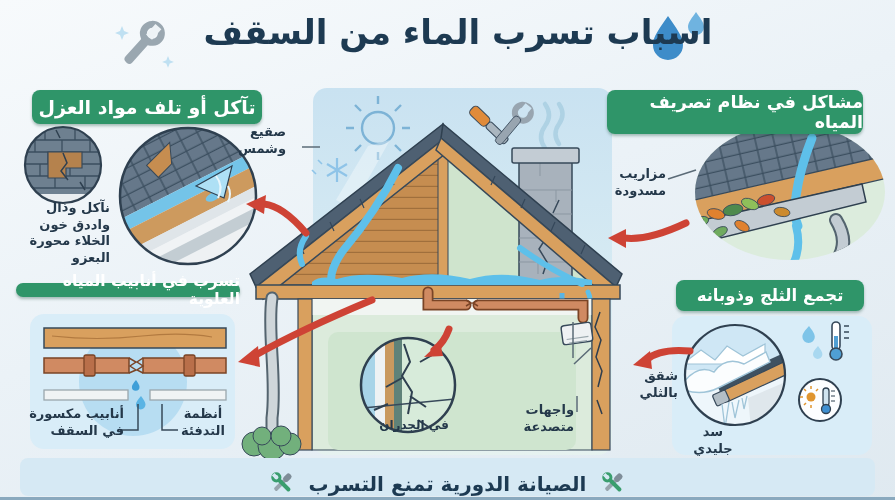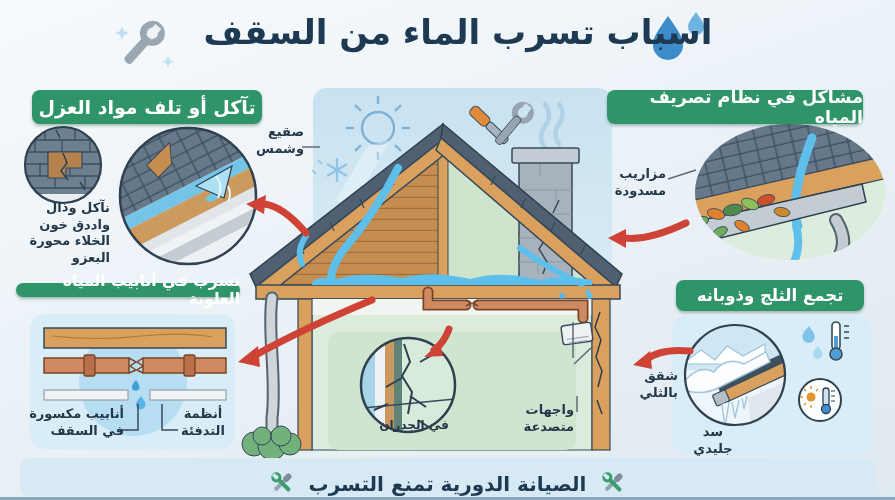--- a/index.html
+++ b/index.html
@@ -15,21 +15,21 @@
   .illus{position:absolute;left:0;top:0;z-index:2;pointer-events:none;}
   .txt{position:absolute;z-index:3;color:#24384a;font-weight:bold;
     font-size:13px;line-height:1.28;white-space:pre-line;direction:rtl;}
   .title{position:absolute;left:150px;right:170px;top:12px;z-index:3;text-align:center;
     font-size:34px;font-weight:bold;color:#1d3a52;direction:rtl;letter-spacing:0;}
   .banner{position:absolute;z-index:3;background:#2f9569;color:#ffffff;border-radius:8px;
     display:flex;align-items:center;justify-content:center;font-weight:bold;direction:rtl;
     box-shadow:0 2px 3px rgba(25,80,60,.35);}
   .b1{left:32px;top:90px;width:230px;height:34px;font-size:19px;}
   .b2{left:16px;top:283px;width:224px;height:14px;font-size:15.5px;}
-  .b3{left:607px;top:90px;width:256px;height:34px;font-size:17.5px;}
+  .b3{left:607px;top:90px;width:256px;height:44px;font-size:17.5px;}
   .b4{left:676px;top:280px;width:188px;height:31px;font-size:16.5px;}
   .footer-bar{position:absolute;left:20px;top:458px;width:855px;height:38px;z-index:3;
     background:#d6e9f4;border-radius:8px;display:flex;align-items:flex-end;justify-content:center;
     gap:14px;direction:rtl;}
   .footer-bar .ft{font-size:20px;font-weight:bold;color:#1d3a52;direction:rtl;}
   .bottom-strip{position:absolute;left:0;top:497px;width:895px;height:3px;background:#8aa9be;z-index:4;}
   .ar{text-align:right;}
   .ac{text-align:center;}
 </style>
 </head>
@@ -306,21 +306,21 @@
     </g>
   </svg>
 
   <div class="title">اسباب تسرب الماء من السقف</div>
 
   <div class="banner b1">تآكل أو تلف مواد العزل</div>
   <div class="banner b2">تسرب في أنابيب المياه العلوية</div>
   <div class="banner b3">مشاكل في نظام تصريف المياه</div>
   <div class="banner b4">تجمع الثلج وذوبانه</div>
 
-  <div class="txt ar" style="left:258px;top:124px;width:46px;">صقيع
+  <div class="txt ar" style="left:240px;top:124px;width:46px;">صقيع
 وشمس</div>
   <div class="txt ar" style="left:10px;top:200px;width:100px;">نآكل وذال
 واددق خون
 الخلاء محورة
 البعزو</div>
   <div class="txt ar" style="left:26px;top:406px;width:98px;text-align:right;">أنابيب مكسورة
 في السقف</div>
   <div class="txt ac" style="left:176px;top:406px;width:54px;">أنظمة
 التدفئة</div>
   <div class="txt ar" style="left:602px;top:166px;width:64px;">مزاريب

